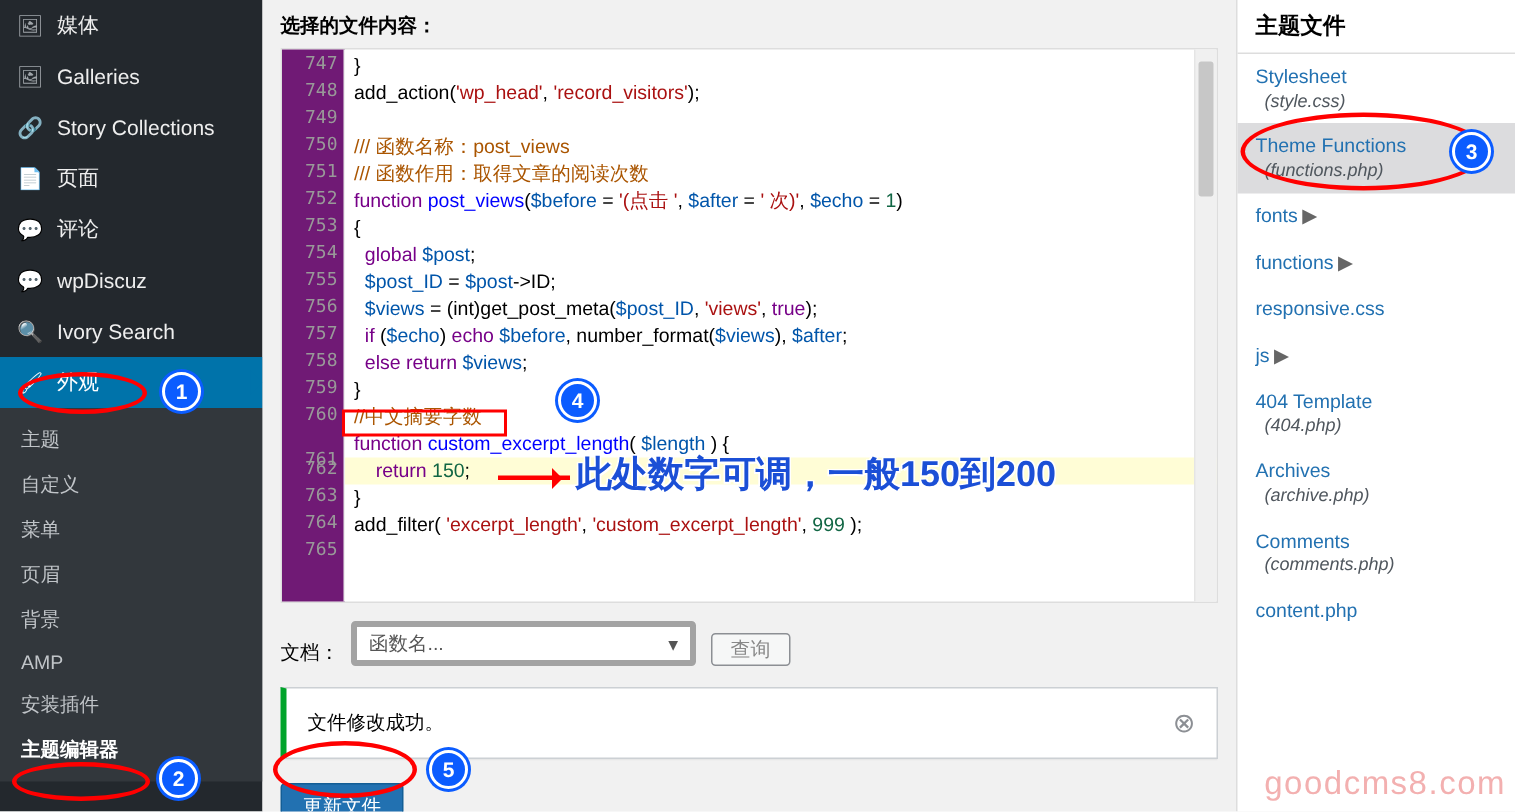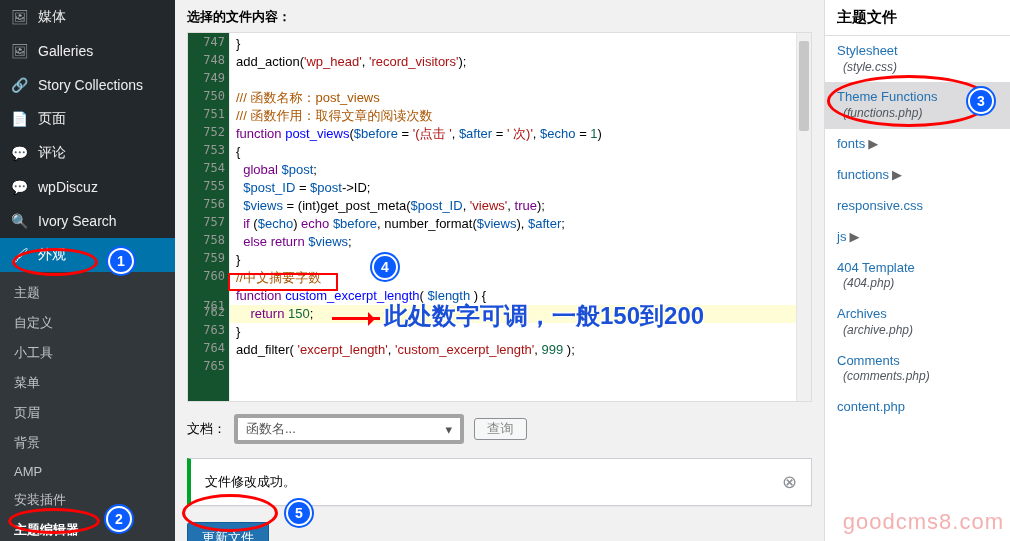--- a/index.html
+++ b/index.html
@@ -13,36 +13,36 @@
 .sb-item.current::after { content: ""; position: absolute; right: -8px; top: 50%; margin-top: -8px; border: 8px solid transparent; border-left-color: #0073aa; }
 .sb-sub { background: #32373c; padding: 6px 0; }
 .sb-sub-item { display: block; padding: 6px 10px 6px 14px; font-size: 13px; color: #c0c4c8; cursor: pointer; }
 .sb-sub-item.active { color: #fff; font-weight: bold; }
 
 .main { position: absolute; left: 175px; top: 0; right: 0; height: 541px; padding: 8px 12px 12px 12px; background: #f1f1f1; }
 
 .selected-label { font-size: 13px; font-weight: bold; margin-bottom: 6px; }
 
 .editor-wrap { position: relative; height: 370px; background: #fff; border: 1px solid #ddd; }
-.gutter { position: absolute; left: 0; top: 0; bottom: 0; width: 42px; border-right: 1px solid #eee; background: #14532d; padding-left: 29px; }
+.gutter { position: absolute; left: 0; top: 0; bottom: 0; width: 42px; border-right: 1px solid #eee; background: #701a75; padding-left: 29px; }
 .codearea { position: absolute; left: 42px; top: 0; right: 0; bottom: 0; overflow: hidden; font-family: Consolas, monospace; font-size: 13px; line-height: 18px; padding-top: 2px; }
 .codeline { white-space: pre; padding-left: 6px; height: 18px; }
 .ln { position: absolute; right: 4px; color: #999; font-family: Consolas, monospace; font-size: 12px; text-align: right; width: 36px; }
 .tok-comment { color: #a50; }
 .tok-kw { color: #708; }
 .tok-str { color: #a11; }
 .tok-num { color: #164; }
 .tok-var { color: #05a; }
 .tok-def { color: #00f; }
 .tok-plain { color: #000; }
 .hl-line { background: #fffdd6; }
 .cm-scrollbar { position: absolute; right: 0; top: 0; bottom: 0; width: 15px; background: #f0f0f0; border-left: 1px solid #e5e5e5; }
 .cm-thumb { position: absolute; left: 2px; right: 2px; top: 8px; height: 90px; background: #c7c7c7; border-radius: 2px; }
 
-.lookup-row { display: flex; align-items: center; margin-top: 12px; font-size: 13px; }
+.lookup-row { display: flex; align-items: flex-end; margin-top: 12px; font-size: 13px; }
 .lookup-row label { margin-right: 8px; }
 .combo { width: 230px; height: 30px; border: 4px solid #a3a3a3; border-radius: 3px; background: #fff; padding: 0 8px; display: flex; align-items: center; justify-content: space-between; color: #555; }
 .btn { height: 22px; padding: 0 12px; margin-left: 10px; border: 1px solid #8c8f94; border-radius: 3px; background: #f6f7f7; color: #888; }
 
 .notice { margin-top: 14px; background: #fff; border: 1px solid #ccd0d4; border-left: 4px solid #00a32a; padding: 12px 14px; display: flex; align-items: center; justify-content: space-between; font-size: 13px; box-shadow: 0 1px 1px rgba(0,0,0,.04); }
 .dismiss { color: #8c8f94; font-size: 18px; }
 
 .update-btn { margin-top: 16px; height: 32px; padding: 0 14px; background: #2271b1; border: 1px solid #135e96; border-radius: 3px; color: #fff; font-size: 13px; cursor: pointer; }
 
 .filepanel { position: absolute; right: 0; top: 0; width: 186px; height: 541px; background: #fff; border-left: 1px solid #ddd; }
@@ -94,21 +94,20 @@
         <span>Ivory Search</span>
       </div>
       <div class="sb-item current">
         <span class="icon">🖌</span>
         <span>外观</span>
       </div>
     </div>
   <div class="sb-sub" id="sb-sub">
       <a class="sb-sub-item">主题</a>
       <a class="sb-sub-item">自定义</a>
-      <a class="sb-sub-item">小工具</a>
       <a class="sb-sub-item">菜单</a>
       <a class="sb-sub-item">页眉</a>
       <a class="sb-sub-item">背景</a>
       <a class="sb-sub-item">AMP</a>
       <a class="sb-sub-item">安装插件</a>
       <a class="sb-sub-item active">主题编辑器</a>
     </div>
 </div>
 
 <div class="main" style="right:186px;">

